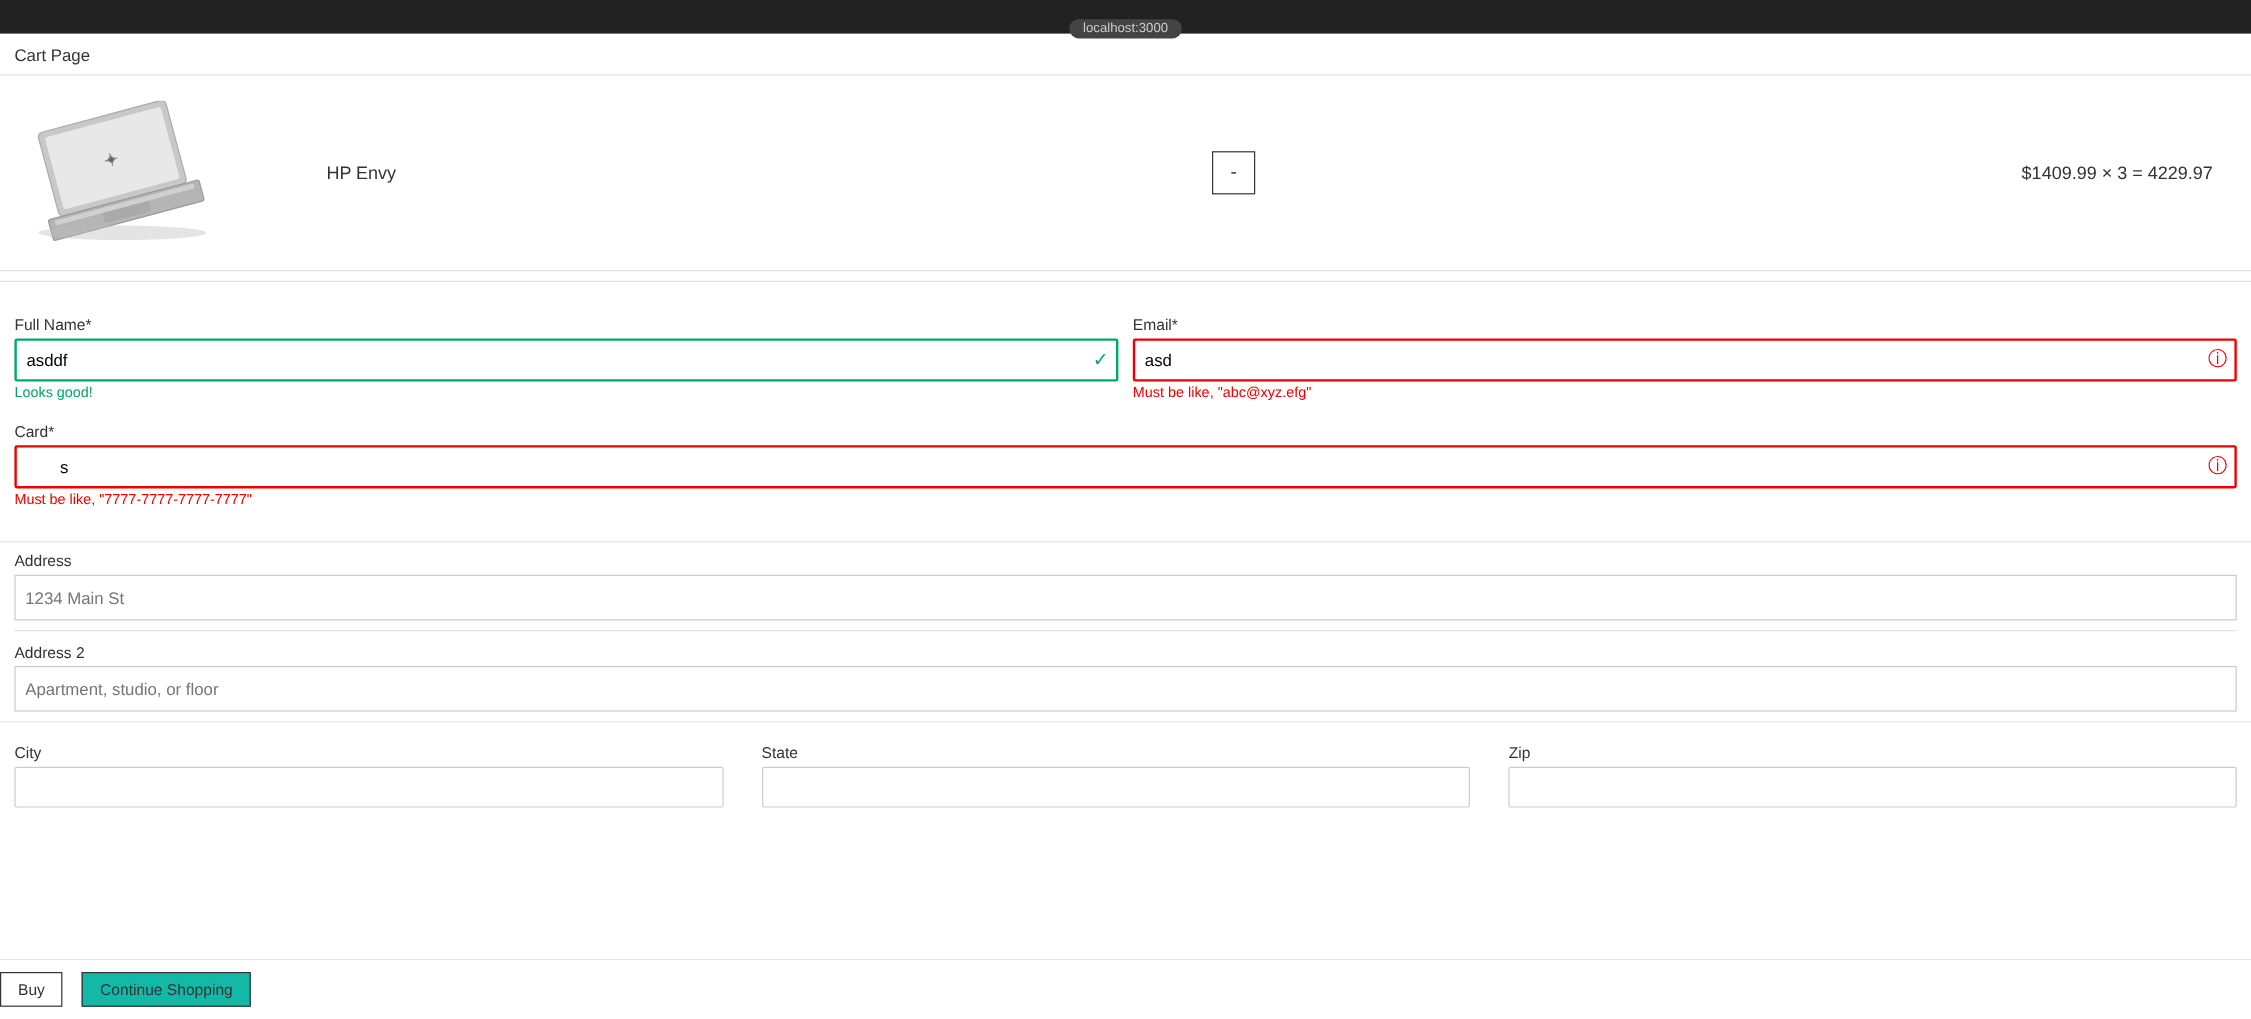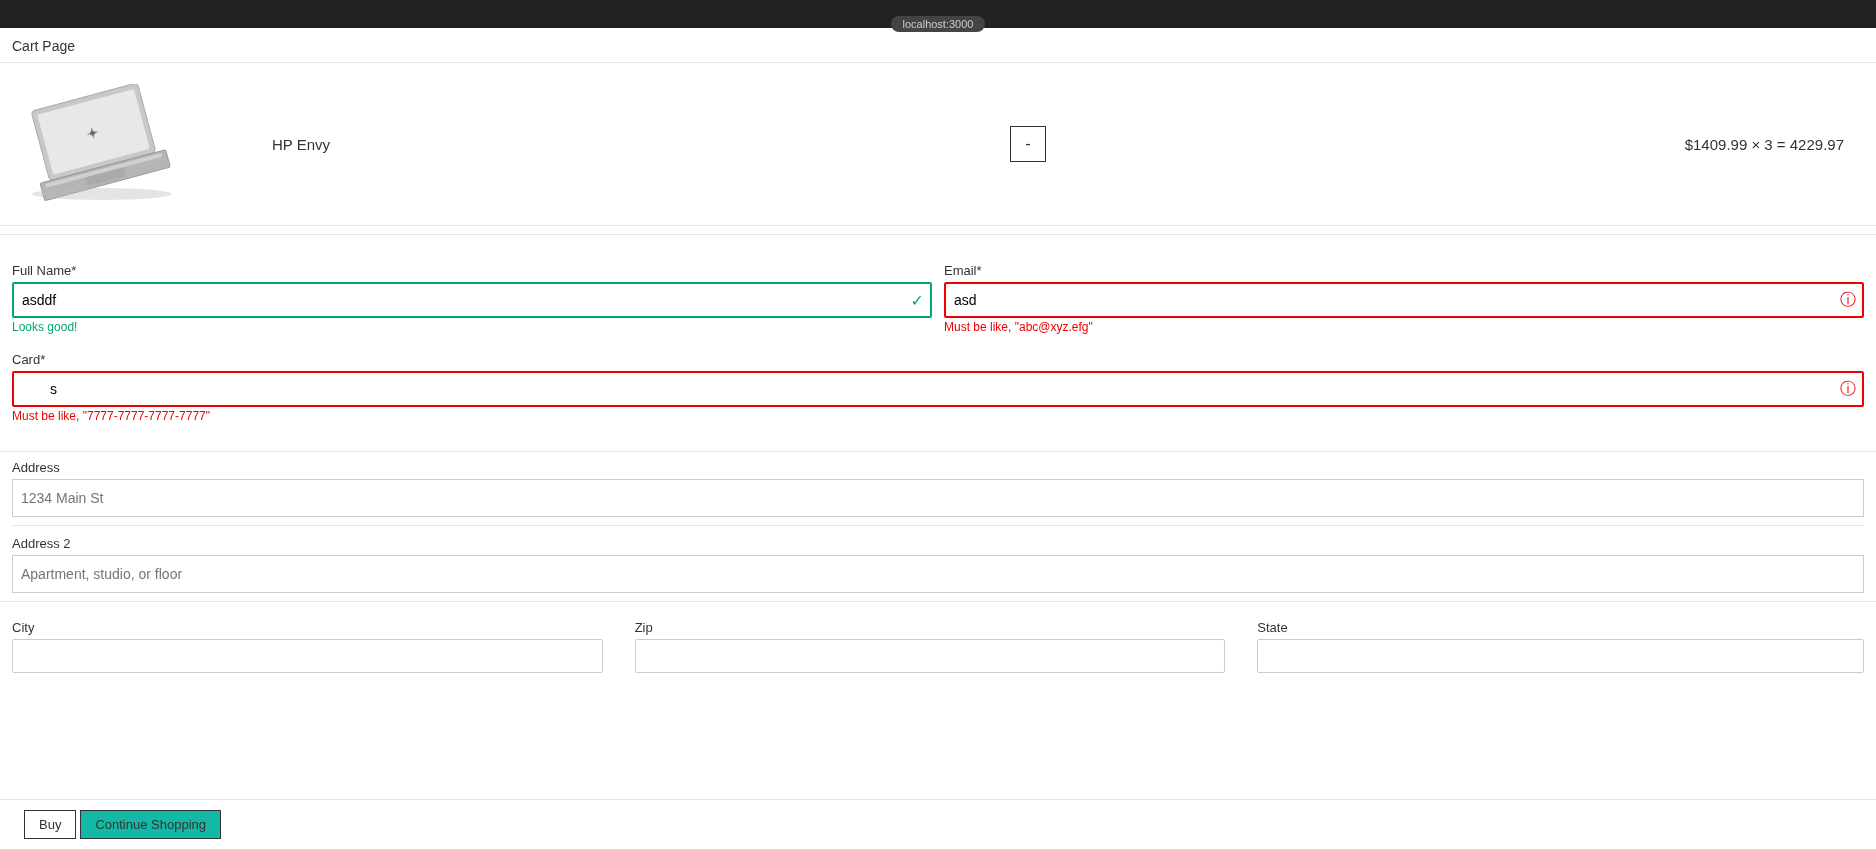--- a/index.html
+++ b/index.html
@@ -257,24 +257,24 @@
     .csz-group:not(:last-child) {
       margin-right: 16px;
     }
 
     
     .bottom-bar {
       position: fixed;
       bottom: 0;
       left: 0;
       right: 0;
-      padding: 10px 24px;
+      padding: 10px 0;
       background: #fff;
       display: flex;
-      gap: 4px;
+      gap: 16px;
       border-top: 1px solid #e5e5e5;
     }
 
     .btn-buy {
       padding: 6px 14px;
       border: 1px solid #333;
       background: #fff;
       font-size: 13px;
       cursor: pointer;
       color: #333;
@@ -398,25 +398,25 @@
   </div>
 
   <hr class="divider">
 
   <div class="city-state-zip-row">
     <div class="csz-group">
       <label class="csz-label">City</label>
       <input type="text" class="csz-input" style="">
     </div>
     <div class="csz-group">
+      <label class="csz-label">State</label>
+      <input type="text" class="csz-input" style="">
+    </div>
+    <div class="csz-group">
       <label class="csz-label">Zip</label>
-      <input type="text" class="csz-input" style="">
-    </div>
-    <div class="csz-group">
-      <label class="csz-label">State</label>
       <input type="text" class="csz-input" style="">
     </div>
   </div>
 
 </div>
 
 <div class="bottom-bar">
   <button class="btn-buy">Buy</button>
   <button class="btn-continue">Continue Shopping</button>
 </div>

